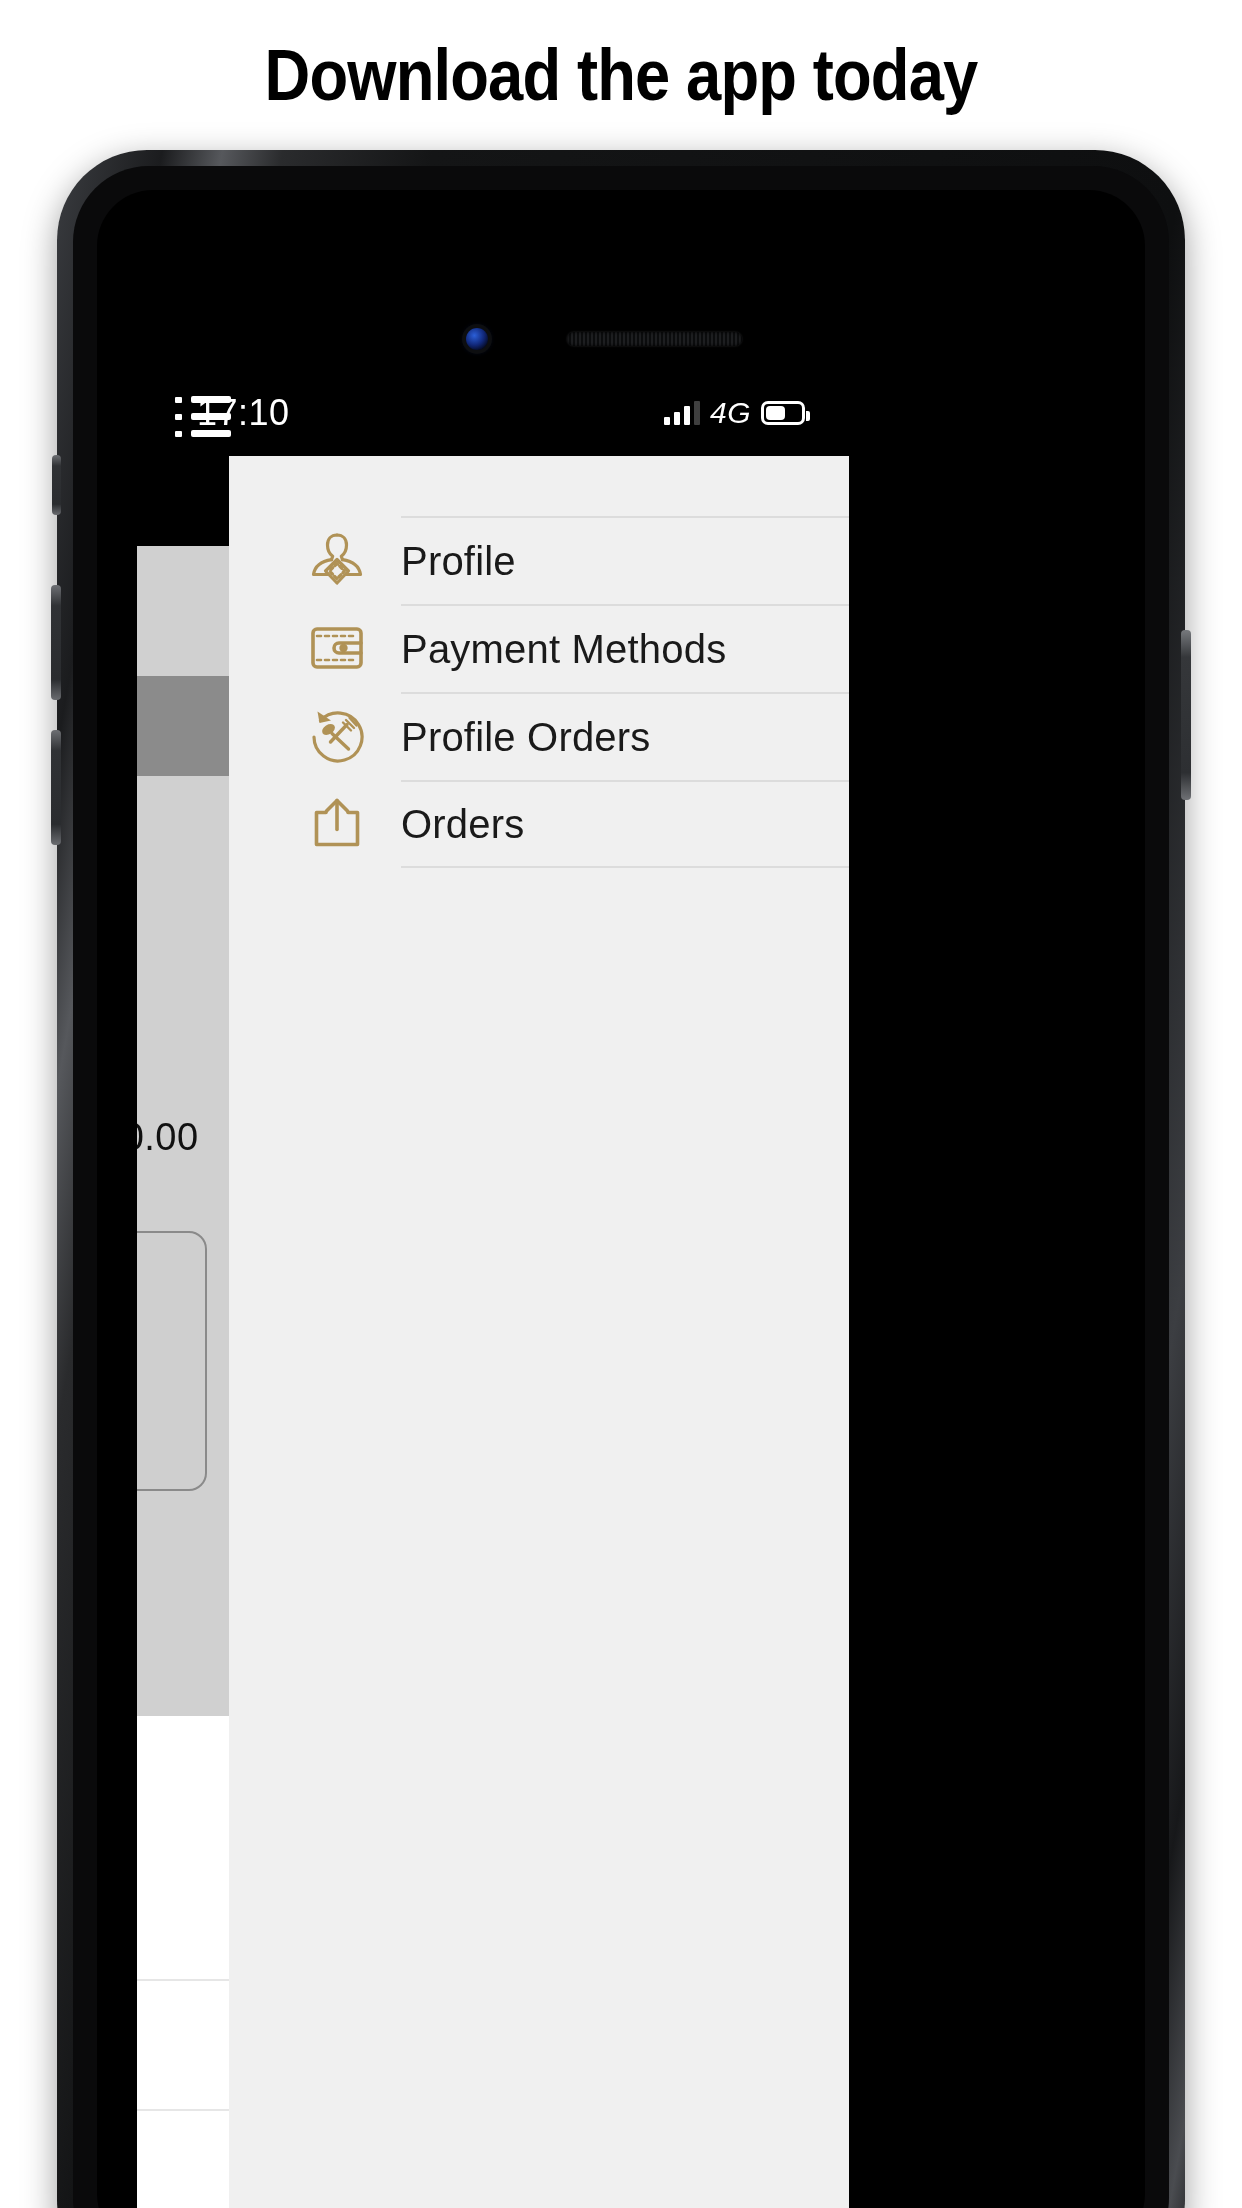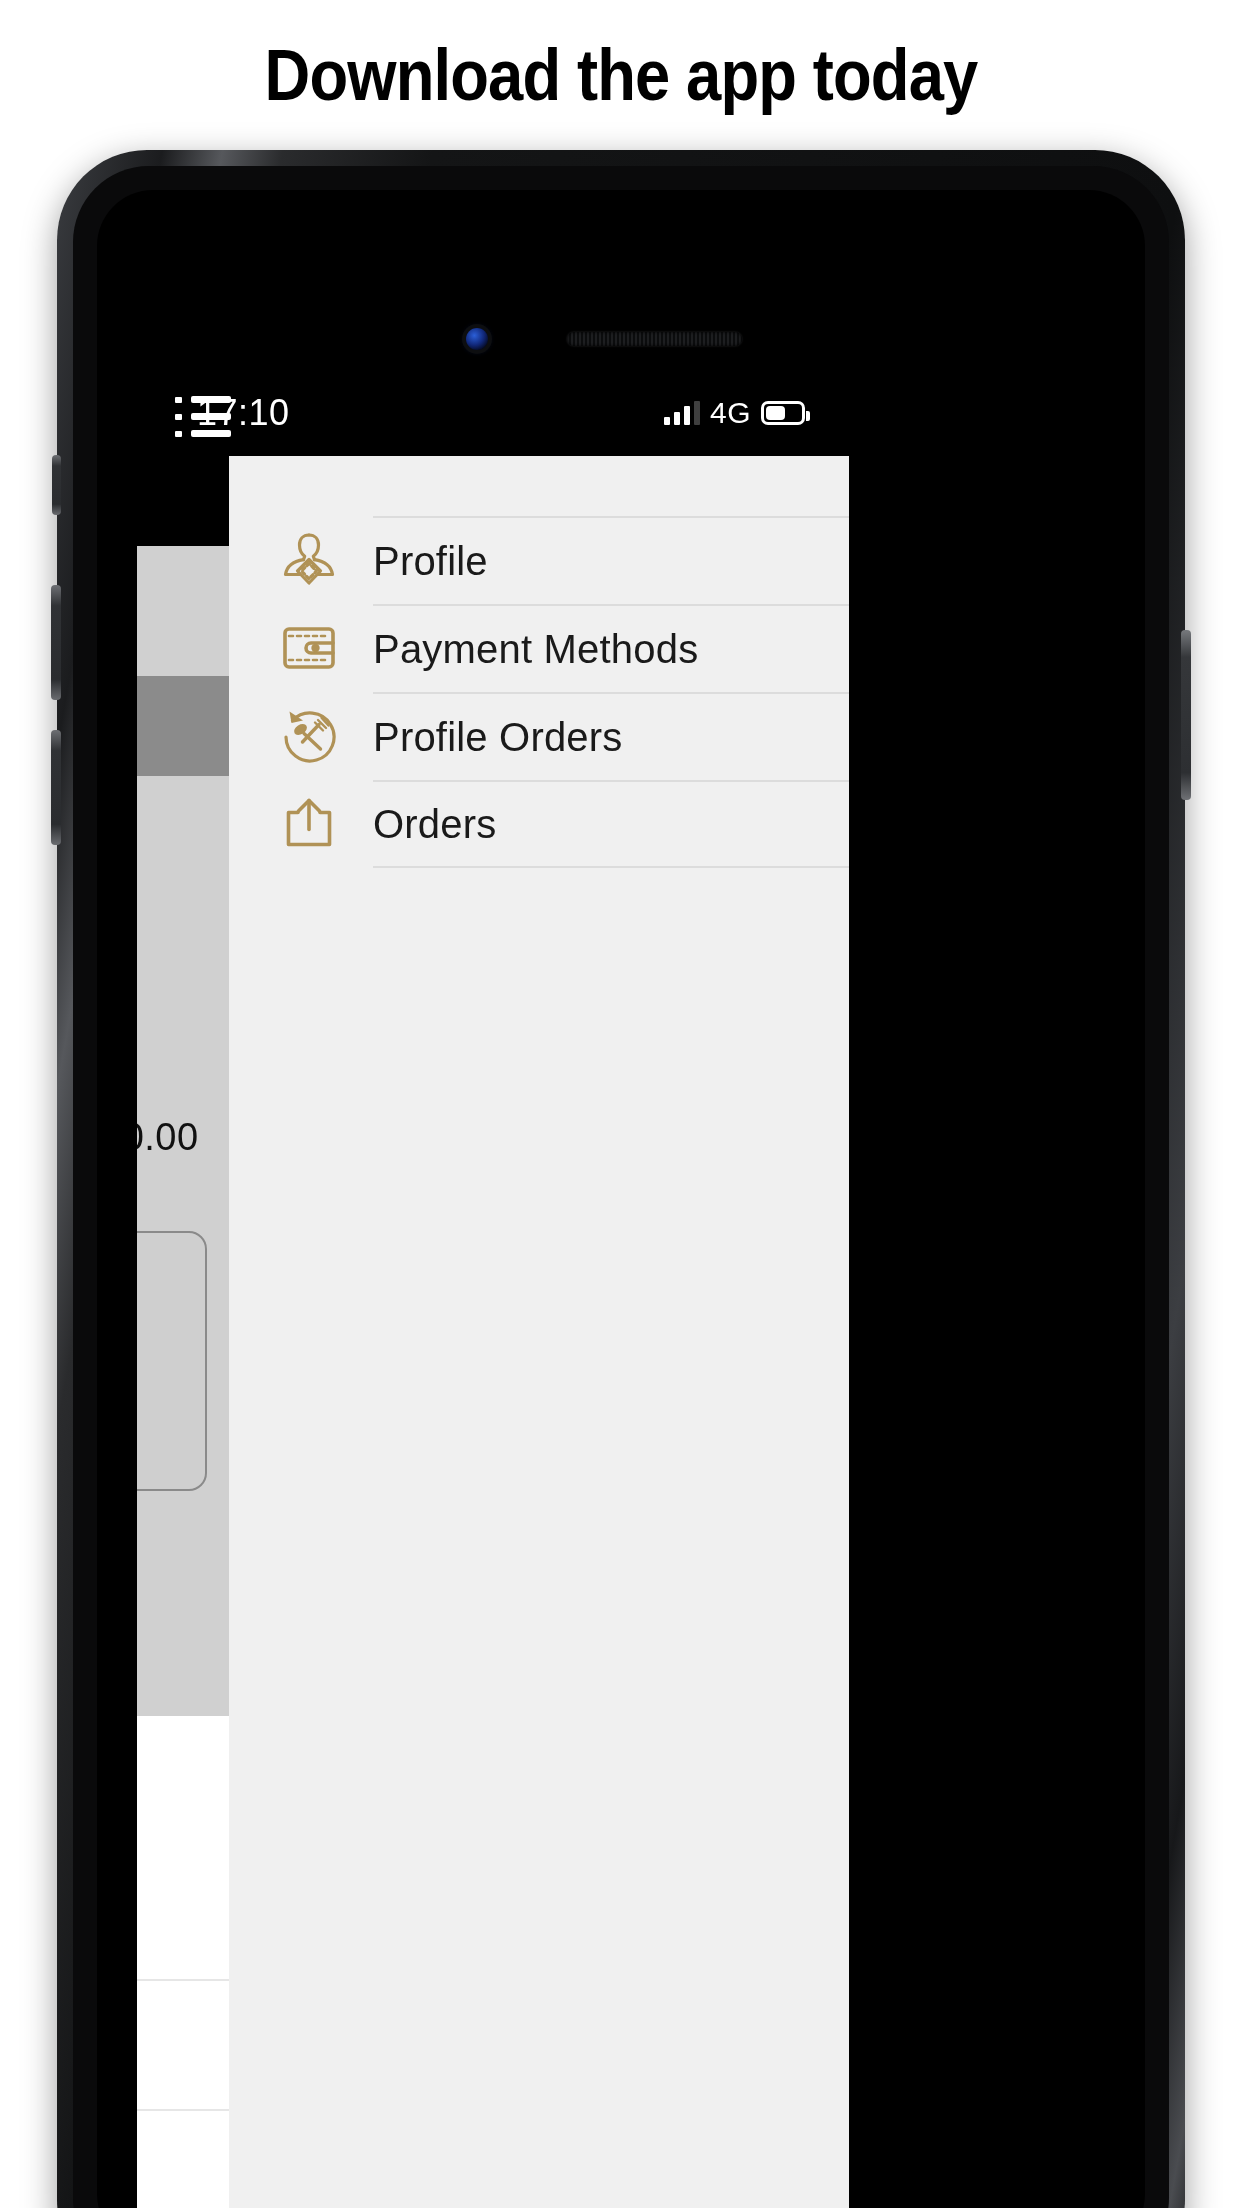--- a/index.html
+++ b/index.html
@@ -98,21 +98,21 @@
     position:absolute; right:44px; top:50%; transform:translateY(-50%);
     display:flex; align-items:center; gap:10px;
   }
   .bars { display:flex; align-items:flex-end; gap:4px; height:24px; }
   .bars i { display:block; width:6px; background:#fff; border-radius:1px; }
   .bars i:nth-child(1){ height:8px; }
   .bars i:nth-child(2){ height:13px; }
   .bars i:nth-child(3){ height:19px; }
   .bars i:nth-child(4){ height:24px; background:#3f3f3f; }
   .sb-net { font-size:30px; font-weight:500; letter-spacing:0.5px;
-            font-family:"Liberation Sans Narrow","Liberation Sans", sans-serif; }
+            font-family:"Liberation Sans Narrow","Liberation Sans", sans-serif;font-style:italic; }
   .batt { position:relative; width:44px; height:24px; border:3px solid #fff; border-radius:7px; }
   .batt::after { content:""; position:absolute; right:-8px; top:7px; width:4px; height:10px;
                  background:#fff; border-radius:0 2px 2px 0; }
   .batt-fill { position:absolute; left:2px; top:2px; bottom:2px; background:#fff; border-radius:4px; }
 
   
   .app-under { position:absolute; left:0; top:86px; width:100%; bottom:0; background:#fff; }
   .u-topbar  { position:absolute; left:0; top:0; width:100%; height:90px; background:#000; }
   .u-block-a { position:absolute; left:0; top:90px; width:100%; height:130px; background:#d0d0d0; }
   .u-block-b { position:absolute; left:0; top:220px; width:100%; height:100px; background:#8b8b8b; }
@@ -129,21 +129,21 @@
   
   .drawer {
     position:absolute; left:92px; top:86px; right:0; bottom:0;
     background:#f0f0f0;
   }
   .menu-list { position:absolute; left:0; top:0; width:100%; }
   .menu-item {
     position:relative;
     display:flex; align-items:center;
     height:88px;
-    padding-left:48px;
+    padding-left:76px;
   }
   .menu-item .mi-icon {
     width:96px; flex:0 0 96px;
     display:flex; align-items:center; justify-content:flex-start;
     color:#b09256;
   }
   .menu-item .mi-icon svg { display:block; }
   .mi-body {
     flex:1 1 auto;
     height:100%;

